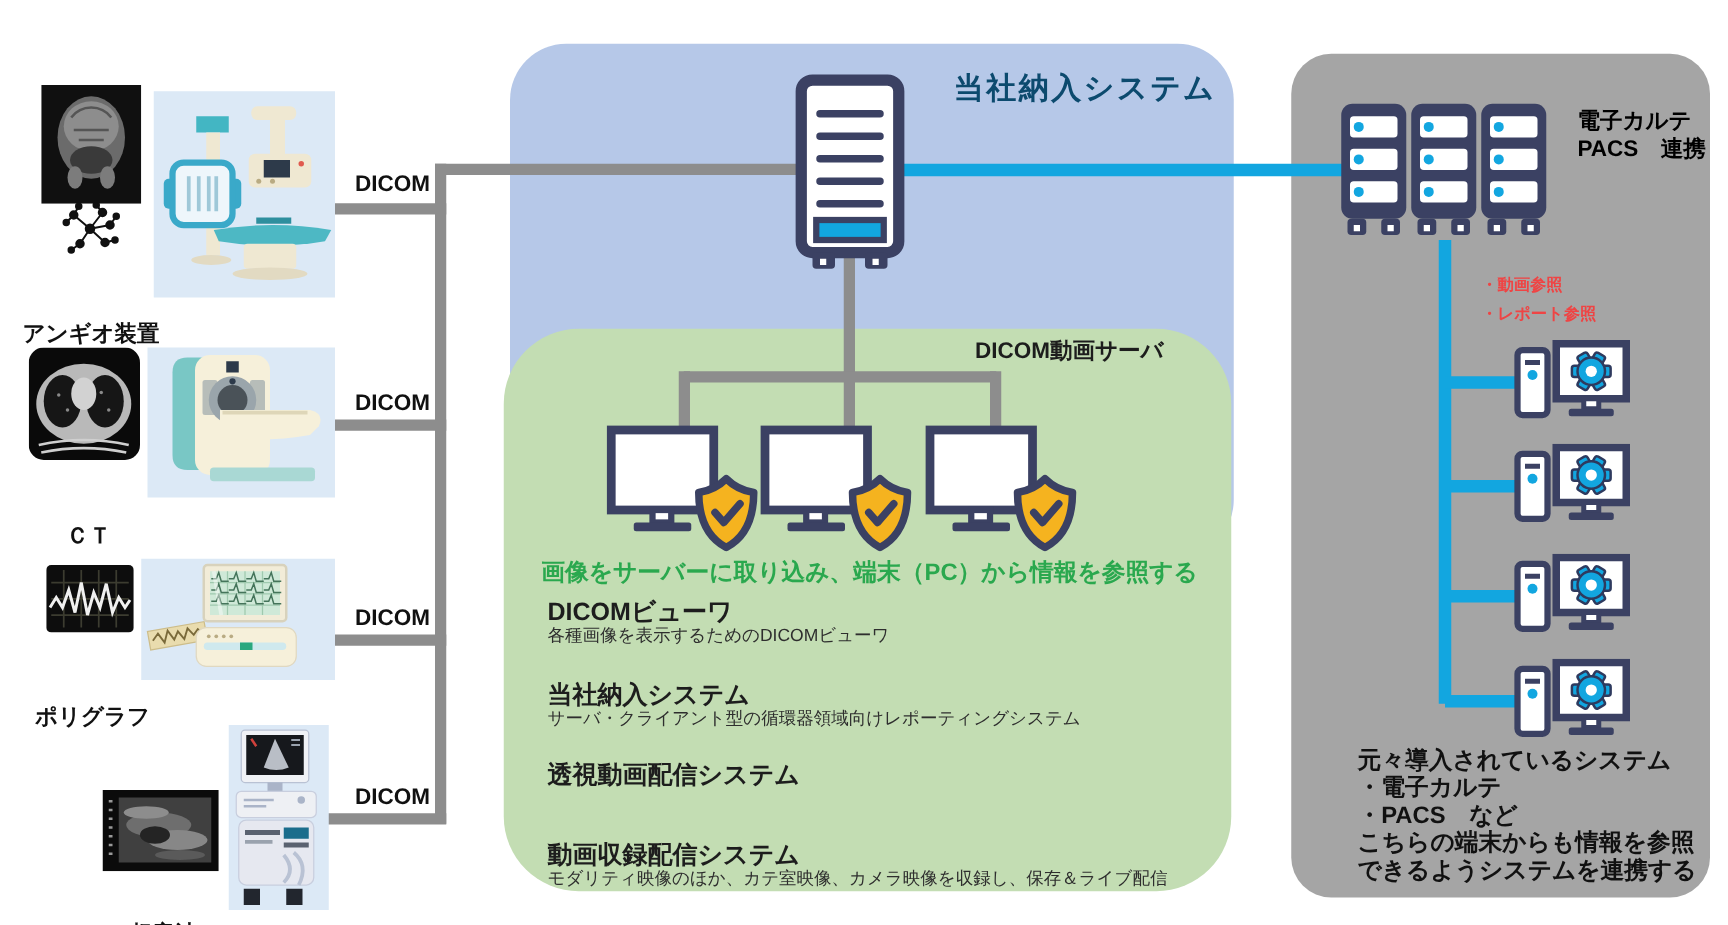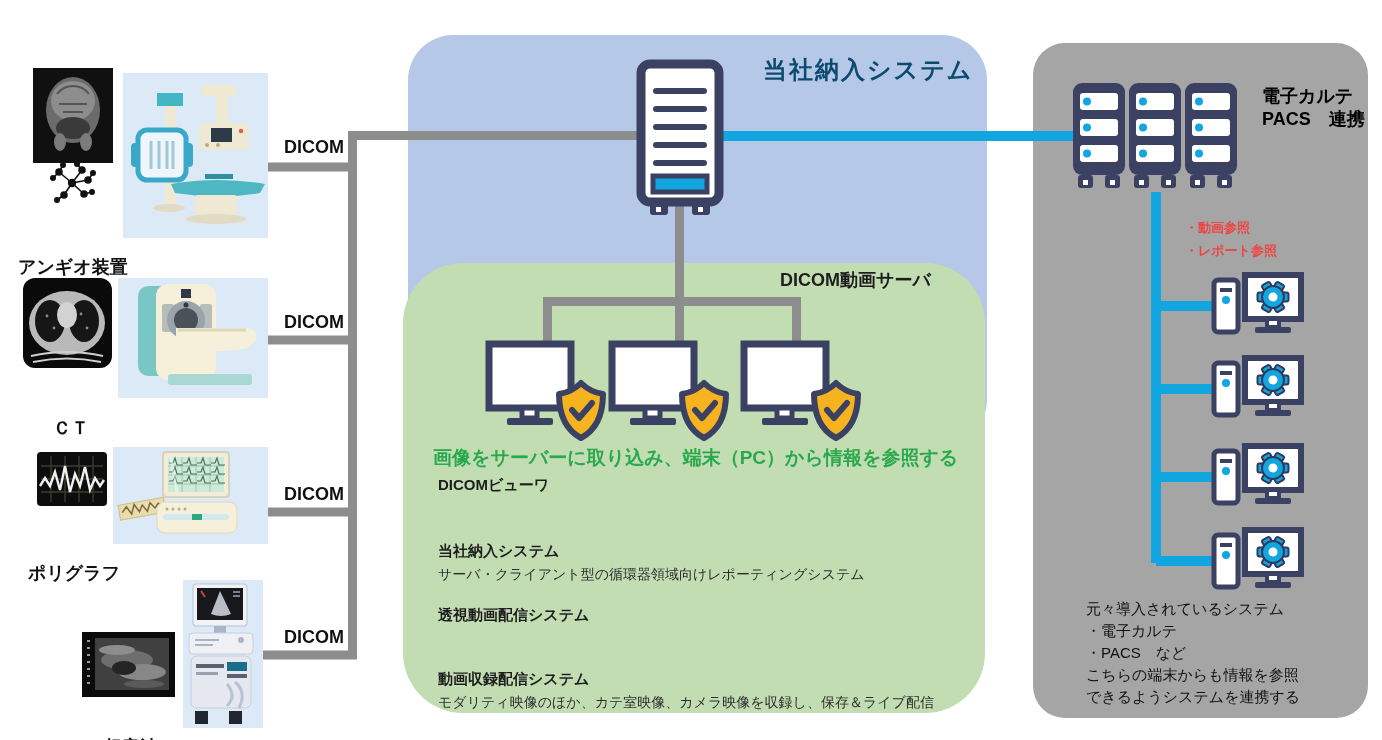--- a/index.html
+++ b/index.html
@@ -11,25 +11,25 @@
   #region-blue{left:408px;top:35px;width:579px;height:410px;background:#b6c8e8;border-radius:45px;}
   #region-green{left:403px;top:263px;width:582px;height:450px;background:#c3ddb3;border-radius:60px;}
   #region-gray{left:1033px;top:43px;width:335px;height:675px;background:#a5a5a5;border-radius:32px;}
   #connectors{left:0;top:0;pointer-events:none;}
   
   .title-delivered{left:763px;top:54px;font-size:24px;font-weight:700;color:#0c4a6e;letter-spacing:2px;text-align:center;}
   .title-videoserver{left:780px;top:268px;font-size:18px;font-weight:700;color:#1d1d1d;}
   .dicom-label{font-size:18px;font-weight:700;color:#111;}
   .device-label{font-size:18px;font-weight:700;color:#111;margin-top:37px;}
   .tagline{left:433px;top:445px;font-size:19px;font-weight:700;color:#2aa84e;}
-  .sys-name{left:438px;font-size:15px;font-weight:700;color:#1d1d1d;}
+  .sys-name{left:438px;font-size:20px;font-weight:700;color:#1d1d1d;}
   .sys-desc{left:438px;font-size:14px;color:#2e2e2e;}
   .ehr-line{left:1262px;font-size:18px;font-weight:700;color:#000000;}
   .bullet-line{left:1185px;font-size:13px;font-weight:700;color:#ef4444;}
-  .note-block{left:1086px;top:598px;font-size:15px;font-weight:400;color:#111;line-height:22px;}
+  .note-block{left:1086px;top:598px;font-size:19px;font-weight:700;color:#111;line-height:22px;}
   .note-block span{display:block;}
   .panel{background:#dce9f6;}
 </style>
 </head>
 <body>
 
 <div class="canvas">
 
   <div class="abs" id="region-blue"></div>
   <div class="abs" id="region-green"></div>
@@ -263,20 +263,21 @@
     <rect x="22" y="78" width="46" height="7" rx="2" fill="#3b4163"></rect>
     <g transform="translate(96,70)">
       <path d="M0 -27 C7 -20 15 -17 22 -16 C22 5 15 20 0 28 C-15 20 -22 5 -22 -16 C-15 -17 -7 -20 0 -27 Z" fill="#f5b31f" stroke="#3b4163" stroke-width="6" stroke-linejoin="round"></path>
       <path d="M-9 0 L-2 8 L11 -7" stroke="#3b4163" stroke-width="6" fill="none" stroke-linecap="round" stroke-linejoin="round"></path>
     </g>
   </svg>
 
   <div class="abs tagline nowrap">画像をサーバーに取り込み、端末（PC）から情報を参照する</div>
 
   <div class="abs sys-name nowrap" style="top:476px">DICOMビューワ</div>
+  <div class="abs sys-desc nowrap" style="top:500px">各種画像を表示するためのDICOMビューワ</div>
 
   <div class="abs sys-name nowrap" style="top:542px">当社納入システム</div>
   <div class="abs sys-desc nowrap" style="top:566px">サーバ・クライアント型の循環器領域向けレポーティングシステム</div>
 
   <div class="abs sys-name nowrap" style="top:606px">透視動画配信システム</div>
 
   <div class="abs sys-name nowrap" style="top:670px">動画収録配信システム</div>
   <div class="abs sys-desc nowrap" style="top:694px">モダリティ映像のほか、カテ室映像、カメラ映像を収録し、保存＆ライブ配信</div>
 
   <svg class="abs" style="left:1070px;top:80px" width="58" height="112">

